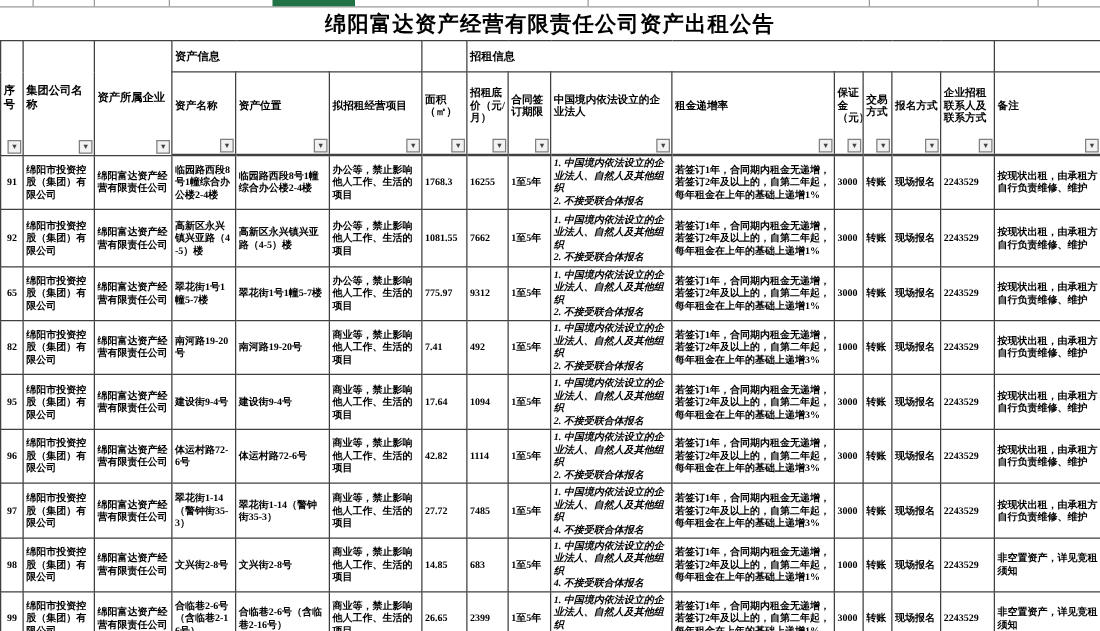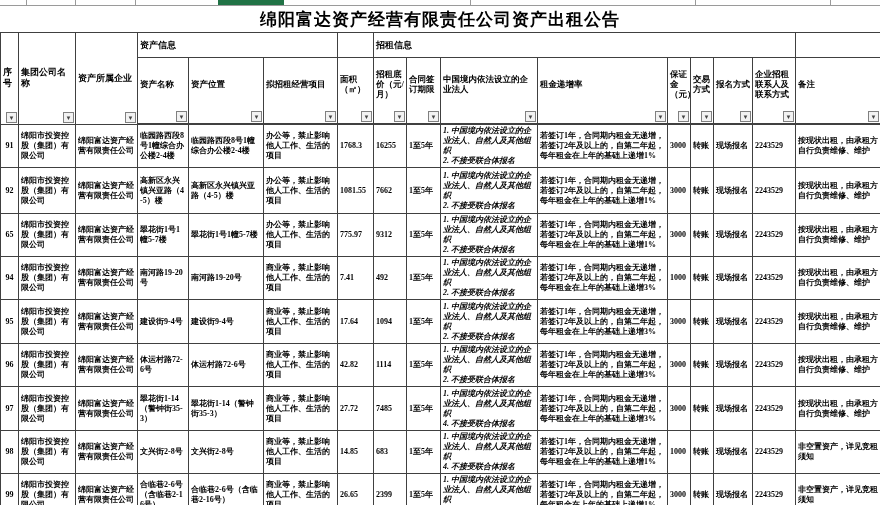--- a/index.html
+++ b/index.html
@@ -159,21 +159,21 @@
       <td class="prewrap">1. 中国境内依法设立的企业法人、自然人及其他组织
 2. 不接受联合体报名</td>
       <td>若签订1年，合同期内租金无递增，若签订2年及以上的，自第二年起，每年租金在上年的基础上递增1%</td>
       <td>3000</td>
       <td>转账</td>
       <td>现场报名</td>
       <td>2243529</td>
       <td>按现状出租，由承租方自行负责维修、维护</td>
     </tr>
         <tr>
-      <td class="c-seq">94</td>
+      <td class="c-seq">82</td>
       <td>绵阳市投资控股（集团）有限公司</td>
       <td>绵阳富达资产经营有限责任公司</td>
       <td>南河路19-20号</td>
       <td>南河路19-20号</td>
       <td>商业等，禁止影响他人工作、生活的项目</td>
       <td>7.41</td>
       <td>492</td>
       <td>1至5年</td>
       <td class="prewrap">1. 中国境内依法设立的企业法人、自然人及其他组织
 2. 不接受联合体报名</td>

